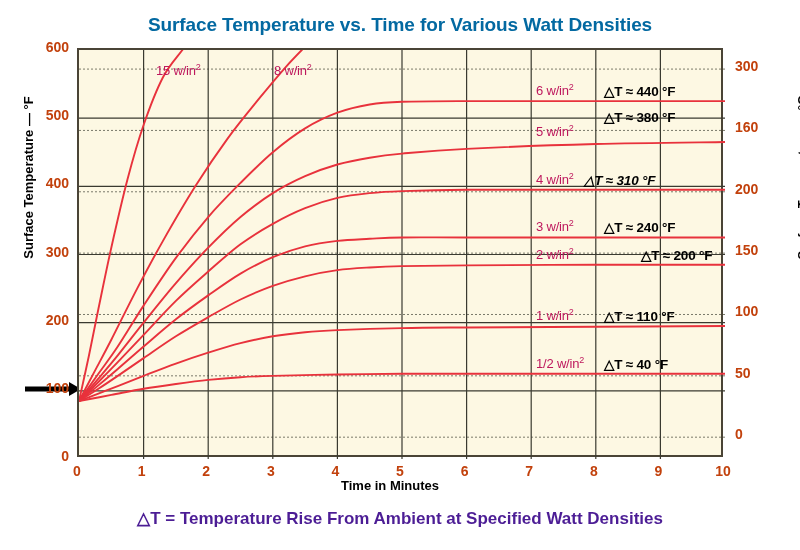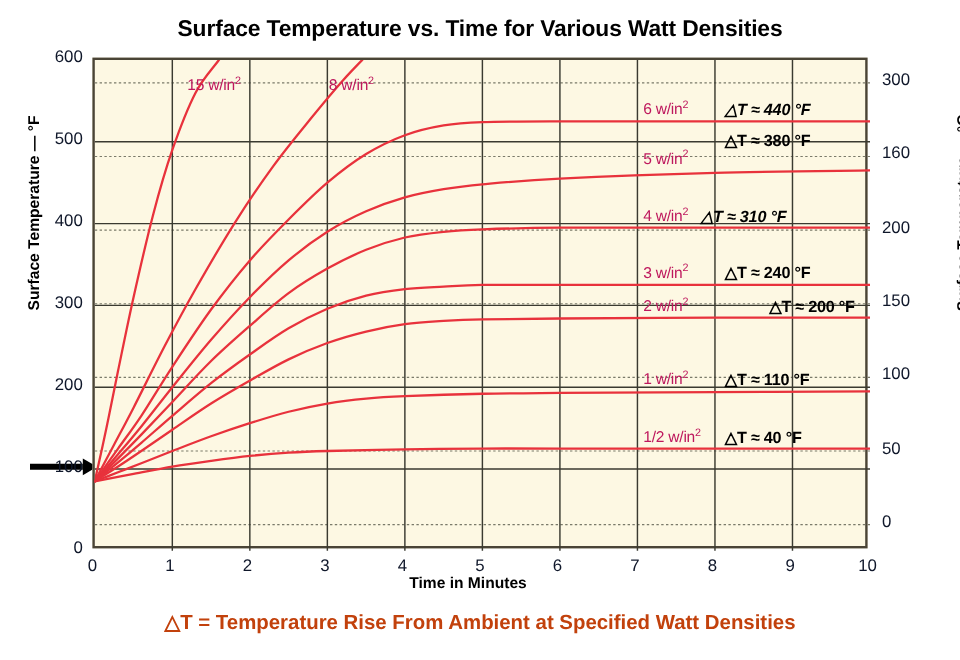--- a/index.html
+++ b/index.html
@@ -10,21 +10,21 @@
     overflow:hidden;
     position:relative;
   }
   #chart-root{position:absolute;left:0;top:0;width:800px;height:550px;}
 
   .chart-title{
     position:absolute;
     left:0;top:14px;width:800px;
     text-align:center;
     font-size:19px;font-weight:bold;
-    color:#000000;
+    color:#0369a1;
     letter-spacing:-0.1px;
     white-space:nowrap;
   }
 
   .plot-frame{
     position:absolute;
     left:77px;top:48px;
     width:646px;height:409px;
     background:#fdf8e3;
     border:2px solid #4a4436;
@@ -32,22 +32,22 @@
   }
 
   svg.grid-svg, svg.curve-svg{
     position:absolute;left:0;top:0;
     width:646px;height:409px;
     overflow:visible;
   }
 
   .axis-tick-label{
     position:absolute;
-    font-size:14px;font-weight:normal;
-    color:#0f172a;
+    font-size:14px;font-weight:bold;
+    color:#c2410c;
     white-space:nowrap;
   }
   .ytick-left{text-align:right;width:46px;}
   .ytick-right{text-align:left;width:46px;}
   .xtick{text-align:center;width:40px;}
 
   .axis-title{
     position:absolute;
     font-size:13px;font-weight:bold;
     color:#000;
@@ -85,21 +85,21 @@
     color:#000;
     white-space:nowrap;
     letter-spacing:-0.2px;
   }
 
   .footer-note{
     position:absolute;
     left:0;top:508px;width:800px;
     text-align:center;
     font-size:17px;font-weight:bold;
-    color:#c2410c;
+    color:#4c1d95;
     white-space:nowrap;
   }
 
   .ambient-arrow{position:absolute;left:25px;top:381px;width:56px;height:16px;}
 </style>
 </head>
 <body>
 
 <div id="chart-root">
 
@@ -185,21 +185,21 @@
         <path d="M 0.00 351.06 C 3.23 349.01, 12.92 342.99, 19.38 338.79 C 25.84 334.58, 31.22 330.95, 38.76 325.84 C 46.30 320.72, 54.91 314.70, 64.60 308.11 C 74.29 301.52, 86.13 293.12, 96.90 286.30 C 107.67 279.48, 118.43 273.35, 129.20 267.21 C 139.97 261.08, 150.73 254.72, 161.50 249.49 C 172.27 244.26, 183.03 239.72, 193.80 235.86 C 204.57 231.99, 215.33 228.93, 226.10 226.31 C 236.87 223.70, 247.63 221.66, 258.40 220.18 C 269.17 218.70, 279.93 218.13, 290.70 217.45 C 301.47 216.77, 306.85 216.43, 323.00 216.09 C 339.15 215.75, 355.30 215.63, 387.60 215.41 C 419.90 215.18, 473.73 214.84, 516.80 214.73 C 559.87 214.61, 624.47 214.73, 646.00 214.73" fill="none" stroke="#e8323c" stroke-width="1.9" stroke-linecap="round" clip-path="url(#plotclip)"></path>
         <path d="M 0.00 351.06 C 3.23 349.81, 12.92 346.06, 19.38 343.56 C 25.84 341.06, 31.22 339.02, 38.76 336.06 C 46.30 333.11, 54.91 329.59, 64.60 325.84 C 74.29 322.09, 86.13 317.43, 96.90 313.57 C 107.67 309.70, 118.43 306.07, 129.20 302.66 C 139.97 299.25, 150.73 295.84, 161.50 293.12 C 172.27 290.39, 183.03 288.12, 193.80 286.30 C 204.57 284.48, 215.33 283.23, 226.10 282.21 C 236.87 281.19, 242.25 280.85, 258.40 280.16 C 274.55 279.48, 301.47 278.57, 323.00 278.12 C 344.53 277.67, 355.30 277.67, 387.60 277.44 C 419.90 277.21, 473.73 276.98, 516.80 276.76 C 559.87 276.53, 624.47 276.19, 646.00 276.07" fill="none" stroke="#e8323c" stroke-width="1.9" stroke-linecap="round" clip-path="url(#plotclip)"></path>
         <path d="M 0.00 351.06 C 5.38 350.04, 21.53 346.97, 32.30 344.92 C 43.07 342.88, 53.83 340.61, 64.60 338.79 C 75.37 336.97, 86.13 335.49, 96.90 334.02 C 107.67 332.54, 118.43 331.06, 129.20 329.93 C 139.97 328.79, 150.73 327.88, 161.50 327.20 C 172.27 326.52, 177.65 326.29, 193.80 325.84 C 209.95 325.38, 236.87 324.81, 258.40 324.47 C 279.93 324.13, 301.47 323.91, 323.00 323.79 C 344.53 323.68, 355.30 323.79, 387.60 323.79 C 419.90 323.79, 473.73 323.79, 516.80 323.79 C 559.87 323.79, 624.47 323.79, 646.00 323.79" fill="none" stroke="#e8323c" stroke-width="1.9" stroke-linecap="round" clip-path="url(#plotclip)"></path>
       </svg>
   </div>
 
   <div id="label-host">
       <div class="curve-label" style="left: 156px; top: 62px;">15 w/in<sup>2</sup></div>
       <div class="curve-label" style="left: 274px; top: 62px; text-align: right;">8 w/in<sup>2</sup></div>
       <div class="curve-label" style="left: 536px; top: 82.125px;">6 w/in<sup>2</sup></div>
-      <div class="delta-label" style="left: 604px; top: 83.125px; font-style: italic;">△T ≈ 440 °F</div>
+      <div class="delta-label" style="left: 604px; top: 83.125px;">△T ≈ 440 °F</div>
       <div class="curve-label" style="left: 536px; top: 123.025px;">5 w/in<sup>2</sup></div>
       <div class="delta-label" style="left: 604px; top: 109px;">△T ≈ 380 °F</div>
       <div class="curve-label" style="left: 536px; top: 170.742px;">4 w/in<sup>2</sup></div>
       <div class="delta-label" style="left: 584px; top: 171.742px; font-style: italic;">△T ≈ 310 °F</div>
       <div class="curve-label" style="left: 536px; top: 218.458px;">3 w/in<sup>2</sup></div>
       <div class="delta-label" style="left: 604px; top: 219.458px;">△T ≈ 240 °F</div>
       <div class="curve-label" style="left: 536px; top: 245.725px;">2 w/in<sup>2</sup></div>
       <div class="delta-label" style="left: 604px; top: 246.725px; margin-left: 37px;">△T ≈ 200 °F</div>
       <div class="curve-label" style="left: 536px; top: 307.075px;">1 w/in<sup>2</sup></div>
       <div class="delta-label" style="left: 604px; top: 308.075px;">△T ≈ 110 °F</div>

